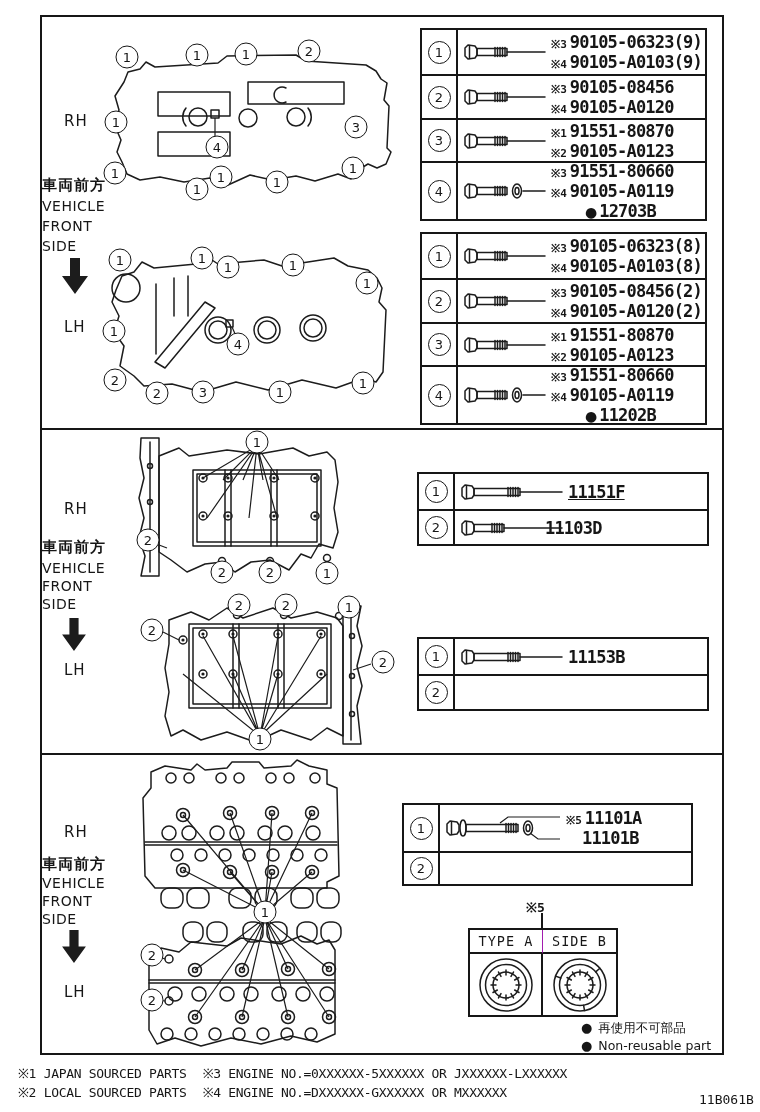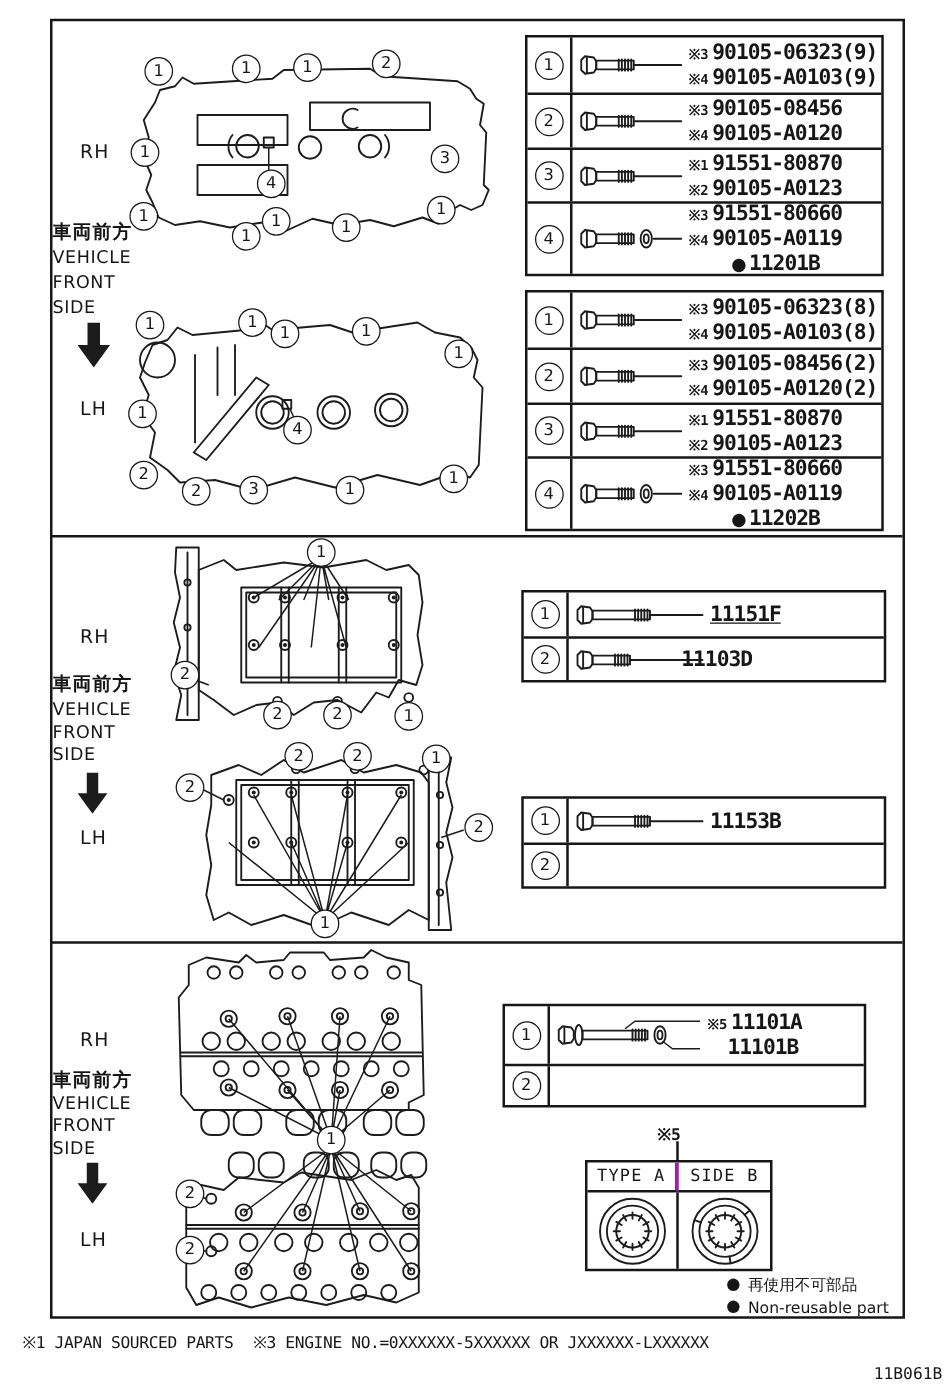--- a/index.html
+++ b/index.html
@@ -44,21 +44,21 @@
   .t3 .trow,.t4 .trow{height:35px;}
   .t5 .trow:nth-child(1){height:46px;}
   .t5 .trow:nth-child(2){height:33px;}
   .t5 .pline:nth-child(2){margin-left:16px;}
   
   #typebox{position:absolute;left:468px;top:928px;width:150px;height:89px;border:2px solid #161616;
            box-sizing:border-box;display:flex;flex-wrap:wrap;}
   .type-hcell{width:50%;height:24px;box-sizing:border-box;border-bottom:2px solid #161616;
               display:flex;align-items:center;justify-content:center;
               font:400 13.5px "DejaVu Sans Mono",monospace;letter-spacing:1px;}
-  .type-hcell:first-child{border-right:3px solid #a21caf;}
+  .type-hcell:first-child{border-right:1px solid #a21caf;}
   .type-bcell{width:50%;height:61px;box-sizing:border-box;display:flex;align-items:center;justify-content:center;}
   .type-bcell:nth-child(3){border-right:2px solid #161616;}
   #ref5-label{position:absolute;left:526px;top:898px;font:700 13px "DejaVu Sans Mono",monospace;}
   #ref5-line{position:absolute;left:541px;top:913px;width:1.5px;height:15px;background:#161616;}
   
   .note-line{position:absolute;left:581px;display:flex;gap:6px;font-size:12.5px;white-space:nowrap;}
   .note-line .nbullet{font-size:13px;}
   .footnote{position:absolute;left:18px;display:flex;gap:16px;
             font:400 13px "DejaVu Sans Mono",monospace;letter-spacing:-0.3px;white-space:nowrap;}
   #page-code{position:absolute;left:699px;top:1092px;font:400 13px "DejaVu Sans Mono",monospace;}
@@ -480,21 +480,21 @@
             <div class="pline">
               <span class="pref">※3</span>
               <span class="pnum">91551-80660</span>
             </div>
             <div class="pline">
               <span class="pref">※4</span>
               <span class="pnum">90105-A0119</span>
             </div>
             <div class="pline bullet">
               <span class="pdot">●</span>
-              <span class="pnum">11201B</span>
+              <span class="pnum">12703B</span>
             </div>
           </div>
         </div>
       </div>
     </div>
   <div class="ptable t2" style="left:420px;top:232px;width:287px;">
       <div class="trow">
         <div class="tcell-callout">
           <span class="callout">1</span>
         </div>
@@ -784,20 +784,24 @@
   </div>
   <div class="note-line" style="top:1038px;">
     <span class="nbullet">●</span>
     <span>Non-reusable part</span>
   </div>
 
   <div class="footnote" style="top:1064px;">
     <span>※1 JAPAN SOURCED PARTS</span>
       <span>※3 ENGINE NO.=0XXXXXX-5XXXXXX OR JXXXXXX-LXXXXXX</span>
   </div>
+  <div class="footnote" style="top:1083px;">
+    <span>※2 LOCAL SOURCED PARTS</span>
+      <span>※4 ENGINE NO.=DXXXXXX-GXXXXXX OR MXXXXXX</span>
+  </div>
   <div id="page-code">11B061B</div>
 <div class="callout abs" style="left: 127px; top: 57px;">1</div>
     <div class="callout abs" style="left: 197px; top: 55px;">1</div>
     <div class="callout abs" style="left: 246px; top: 54px;">1</div>
     <div class="callout abs" style="left: 309px; top: 51px;">2</div>
     <div class="callout abs" style="left: 116px; top: 122px;">1</div>
     <div class="callout abs" style="left: 356px; top: 127px;">3</div>
     <div class="callout abs" style="left: 217px; top: 147px;">4</div>
     <div class="callout abs" style="left: 115px; top: 173px;">1</div>
     <div class="callout abs" style="left: 221px; top: 177px;">1</div>

